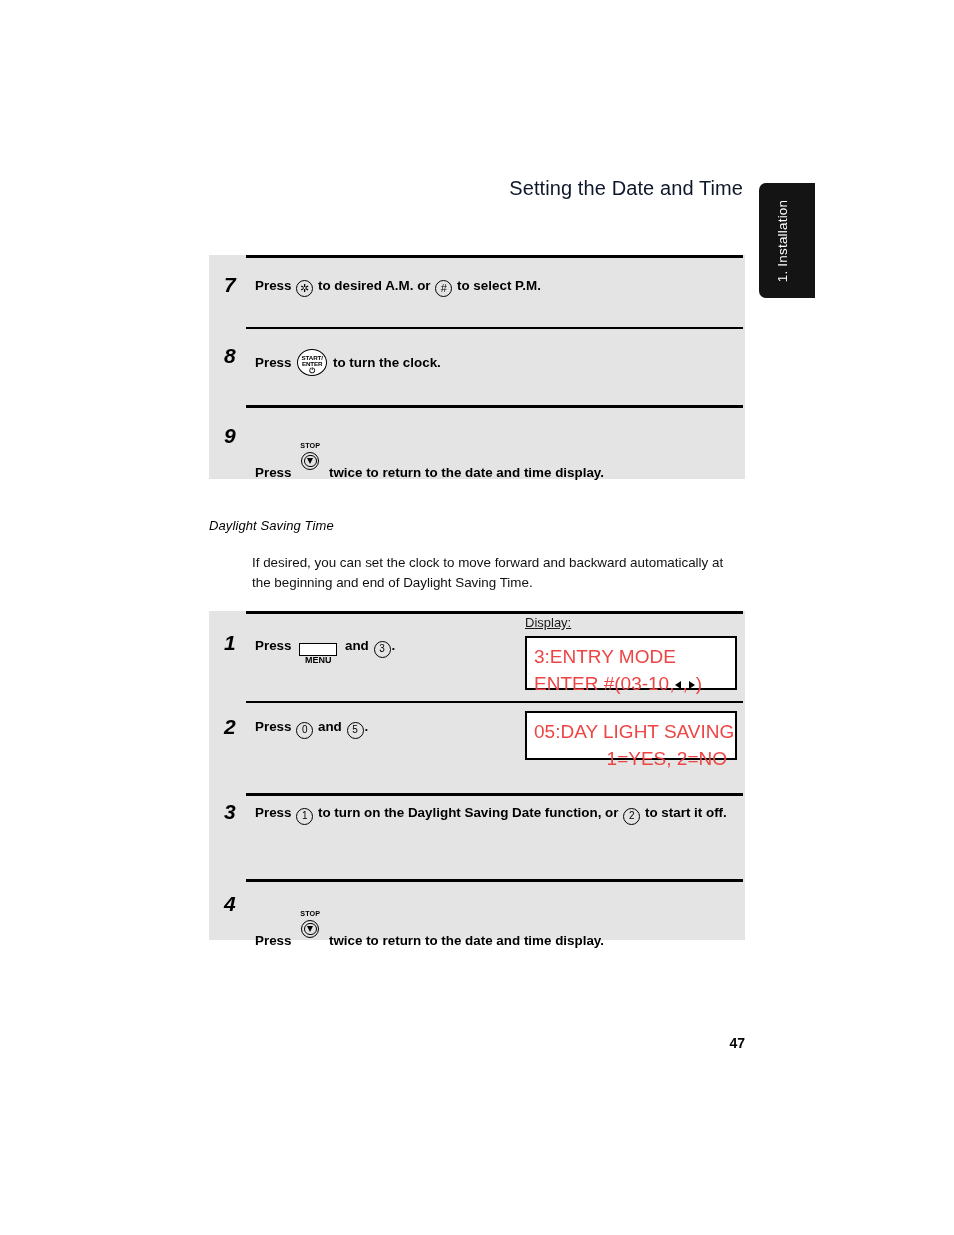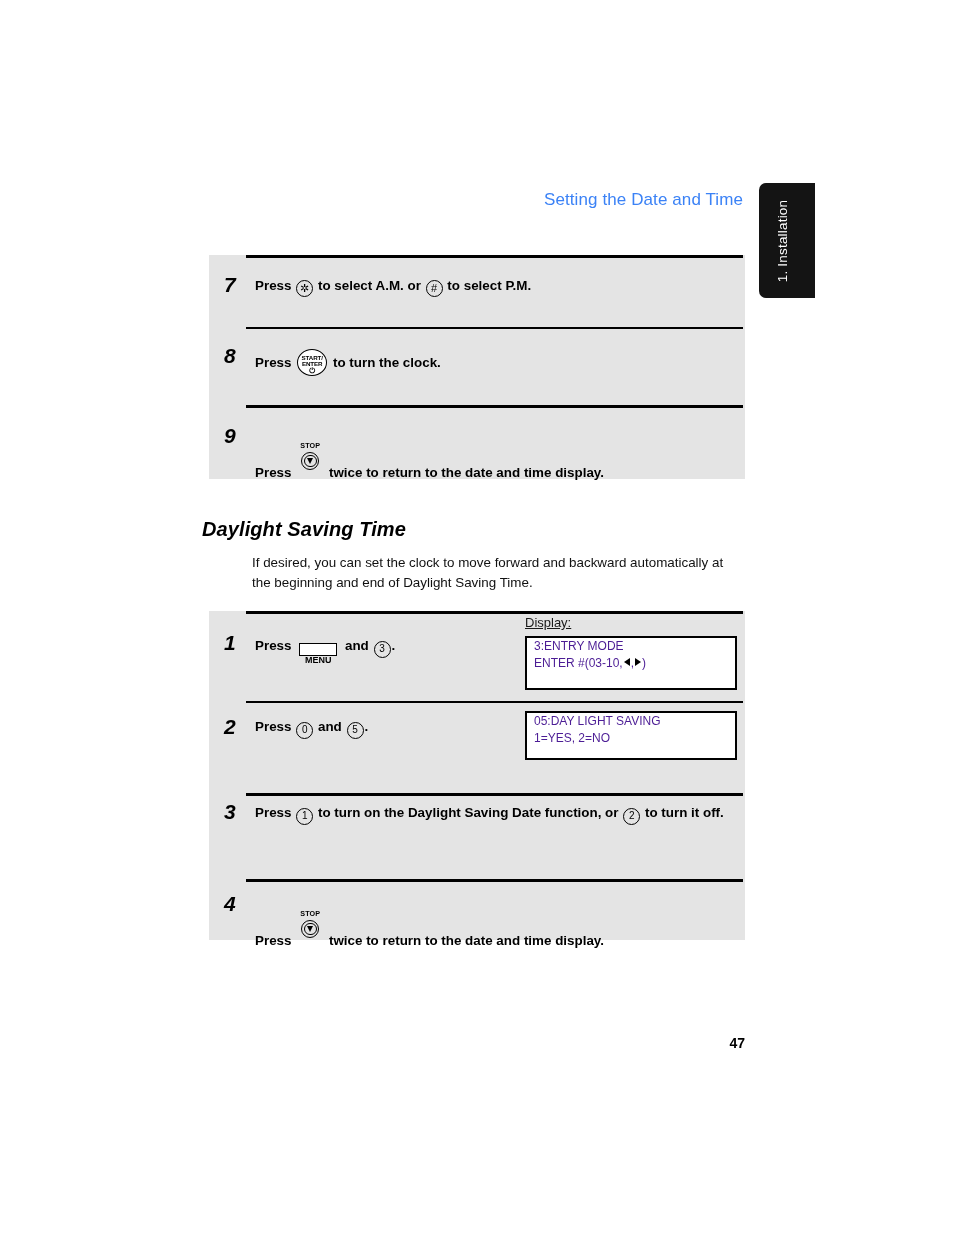--- a/index.html
+++ b/index.html
@@ -13,26 +13,26 @@
     position: relative;
     font-family: "Liberation Sans", sans-serif;
     color: #000000;
     overflow: hidden;
   }
 
   
   .running-header {
     position: absolute;
     left: 0;
-    top: 190px;
+    top: 177px;
     width: 743px;
     text-align: right;
-    font-size: 17px;
+    font-size: 20px;
     letter-spacing: 0.1px;
-    color: #3b82f6;
+    color: #0f172a;
   }
 
   
   .side-tab {
     position: absolute;
     left: 759px;
     top: 183px;
     width: 46px;
     height: 115px;
     background: #141414;
@@ -243,25 +243,25 @@
     position: absolute;
     font-size: 13px;
     font-weight: normal;
     color: #1a1a1a;
   }
   .display-box {
     position: absolute;
     border: 2.2px solid #000;
     background: #ffffff;
     box-sizing: border-box;
-    padding: 0 8px 6px 7px;
-    font-size: 12px;
+    padding: 6px 8px 6px 7px;
+    font-size: 19px;
     line-height: 1.42;
     font-weight: normal;
-    color: #4c1d95;
+    color: #ef4444;
   }
   .display-box .ln { white-space: pre; }
   .arrow-l, .arrow-r {
     display: inline-block;
     width: 0; height: 0;
     vertical-align: 1px;
     margin: 0 1px;
   }
   .arrow-l {
     border-top: 4px solid transparent;
@@ -270,24 +270,24 @@
   }
   .arrow-r {
     border-top: 4px solid transparent;
     border-bottom: 4px solid transparent;
     border-left: 6px solid #000;
   }
 
   
   .section-heading {
     position: absolute;
-    left: 202px;
+    left: 209px;
     top: 518px;
-    font-size: 20px;
-    font-weight: bold;
+    font-size: 13px;
+    font-weight: normal;
     font-style: italic;
     letter-spacing: 0.1px;
   }
   .section-intro {
     position: absolute;
     left: 252px;
     top: 553px;
     width: 492px;
     font-size: 13.4px;
     line-height: 1.5;
@@ -315,21 +315,21 @@
 </div>
 
 <div class="panel" id="panel-clock">
 
   <div class="step">
     <div class="rule thick" style="top:0px;"></div>
     <div class="step-num" style="top:19px;">7</div>
     <div class="step-body" style="top:21px; width:470px;">
       <span>Press</span>
       <span class="key-round star">✲</span>
-      <span>to select A.M. or</span>
+      <span>to desired A.M. or</span>
       <span class="key-round hash">#</span>
       <span>to select P.M.</span>
     </div>
   </div>
 
   <div class="step">
     <div class="rule thin" style="top:72px;"></div>
     <div class="step-num" style="top:90px;">8</div>
     <div class="step-body" style="top:94px; width:470px;">
       <span>Press</span>
@@ -387,35 +387,35 @@
   <div class="step">
     <div class="rule thin" style="top:90px;"></div>
     <div class="step-num" style="top:105px;">2</div>
     <div class="step-body" style="top:106px; width:270px;">
       <span>Press</span>
       <span class="key-round">0</span>
       <span>and</span>
       <span class="key-round">5</span><span>.</span>
     </div>
 
-    <div class="display-box" style="left:316px; top:100px; width:212px; height:49px;">
+    <div class="display-box" style="left:316px; top:100px; width:212px; height:49px;text-align:right;">
       <div class="ln">05:DAY LIGHT SAVING</div>
       <div class="ln">1=YES, 2=NO</div>
     </div>
   </div>
 
   <div class="step">
     <div class="rule thick" style="top:182px;"></div>
     <div class="step-num" style="top:190px;">3</div>
     <div class="step-body" style="top:192px; width:476px;">
       <span>Press</span>
       <span class="key-round">1</span>
       <span>to turn on the Daylight Saving Date function, or</span>
       <span class="key-round">2</span>
-      <span>to turn it off.</span>
+      <span>to start it off.</span>
     </div>
   </div>
 
   <div class="step">
     <div class="rule thick" style="top:268px;"></div>
     <div class="step-num" style="top:282px;">4</div>
     <div class="step-body" style="top:284px; width:470px;">
       <span>Press</span>
       <span class="key-stop">
         <span class="cap">STOP</span>

